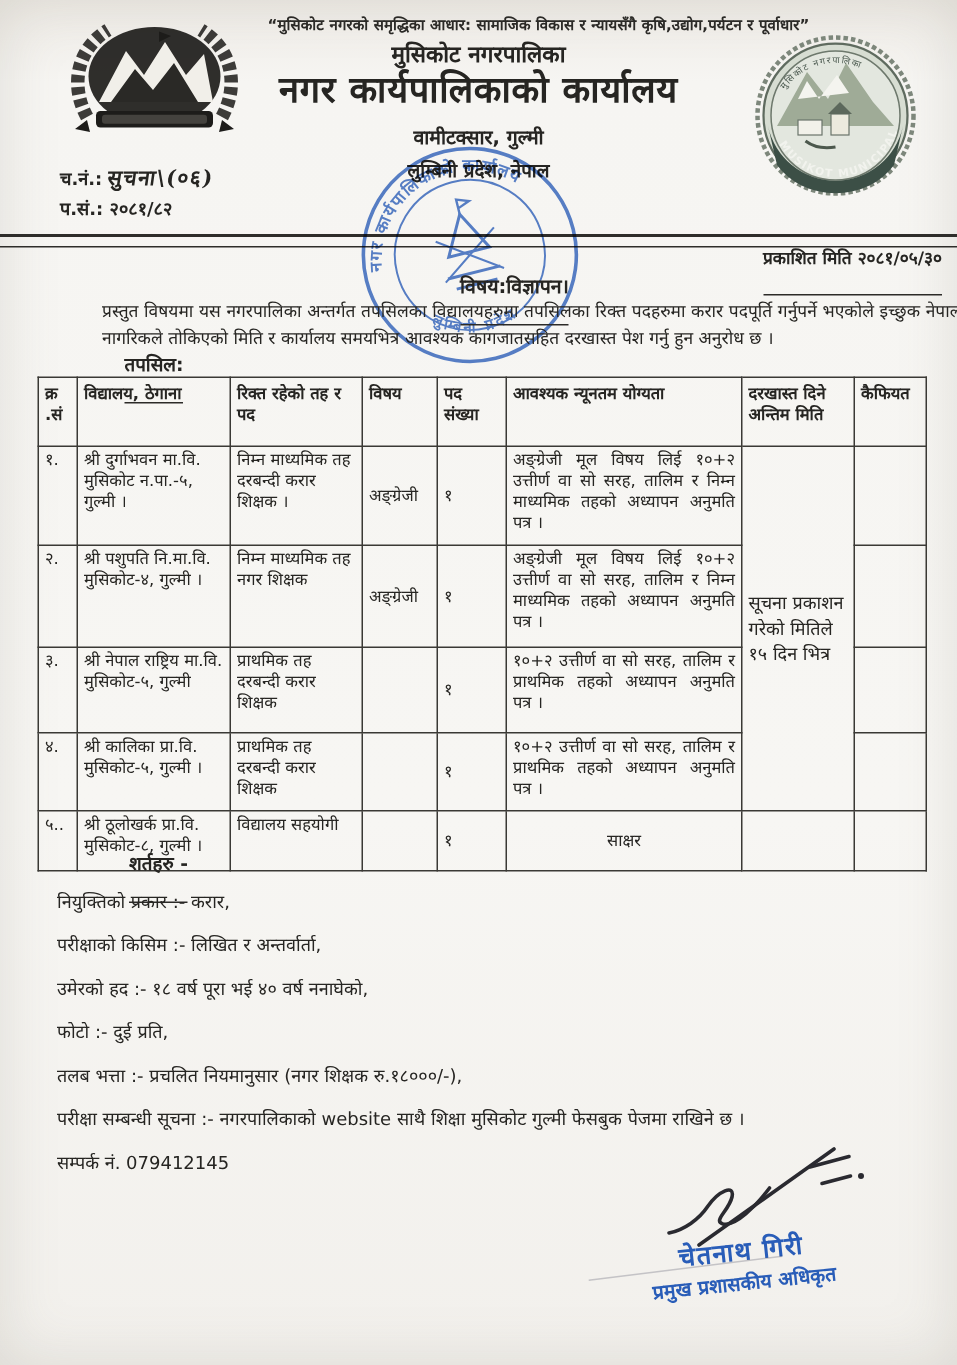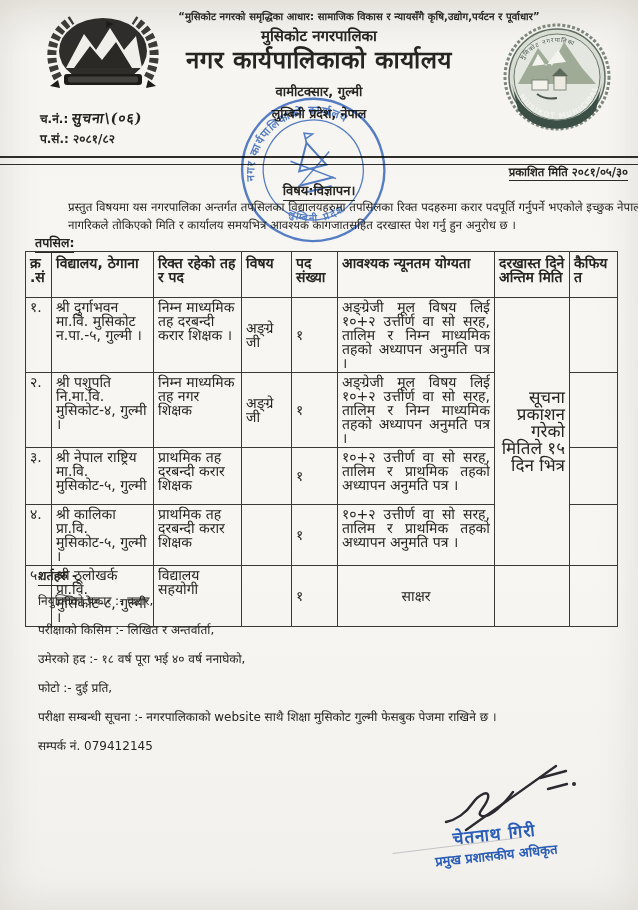--- a/index.html
+++ b/index.html
@@ -5,42 +5,42 @@
   html,body{margin:0;padding:0;}
   body{background:#888;font-family:"DejaVu Sans","Liberation Sans",sans-serif;}
   .page{
     position:relative;width:638px;height:910px;margin:0 auto;
     background:linear-gradient(180deg,#efece7 0%,#f6f5f2 6%,#f7f6f3 60%,#f2f0ec 100%);
     overflow:hidden;color:#262522;
     box-shadow:inset 0 0 40px rgba(120,115,100,.18);
   }
   .abs{position:absolute;}
   .ctr{left:0;right:0;text-align:center;}
-  .ul{text-decoration:none;border-bottom:1.4px solid #2c2b28;display:inline-block;padding-bottom:1px;}
+  .ul{text-decoration:none;border-bottom:1.4px solid #2c2b28;display:inline-block;padding-bottom:17px;margin-left:48px;}
   
   .slogan{top:9px;left:92px;right:12px;text-align:center;font-size:10px;font-weight:bold;letter-spacing:.1px;color:#2b2a27;}
   .muni{top:25px;font-size:15px;font-weight:bold;}
   .office{top:42px;font-size:24px;font-weight:bold;letter-spacing:.5px;}
   .addr{top:82px;font-size:13px;font-weight:bold;}
   .prov{top:105px;font-size:12.5px;font-weight:bold;}
   .refline{left:40px;font-size:12px;font-weight:bold;}
   .hand{font-family:"DejaVu Serif",serif;font-weight:bold;font-size:14px;transform:skewX(-8deg);display:inline-block;letter-spacing:1px;}
   .rule{top:156px;left:0;width:638px;height:6px;border-top:2.2px solid #2e2d2a;border-bottom:1.4px solid #2e2d2a;}
   .pub{top:164px;right:10px;font-size:11.5px;font-weight:bold;}
   .subject{top:181px;font-size:13px;font-weight:bold;}
   .para{top:198px;left:35px;width:576px;font-size:11.6px;line-height:18px;text-align:justify;margin-left:33px;}
   .tapasil{top:234px;left:35px;font-size:12.5px;font-weight:bold;}
   
   table.vac{position:absolute;top:251px;left:25px;width:592px;border-collapse:collapse;table-layout:fixed;}
-  table.vac th,table.vac td{border:1.3px solid #3a3935;padding:2px 4px;font-size:14px;vertical-align:top;line-height:14px;word-wrap:break-word;}
+  table.vac th,table.vac td{border:1.3px solid #3a3935;padding:2px 4px;font-size:11px;vertical-align:top;line-height:14px;word-wrap:break-word;}
   table.vac th{font-weight:bold;text-align:left;vertical-align:top;padding-top:4px;}
   table.vac td.cnum{text-align:left;vertical-align:middle;}
   table.vac td.qual{text-align:justify;}
   table.vac td.qcenter{text-align:center;vertical-align:middle;}
-  table.vac td.deadline{vertical-align:middle;font-size:17px;line-height:17px;text-align:right;}
+  table.vac td.deadline{vertical-align:middle;font-size:12px;line-height:17px;}
   tr.hrow{height:46px;} tr.r1{height:66px;} tr.r2{height:68px;} tr.r3{height:57px;} tr.r4{height:52px;} tr.r5{height:40px;}
   
   .terms-h{top:567px;left:38px;font-size:12.5px;font-weight:bold;}
   .terms{top:591px;left:38px;width:580px;}
   .terms div{height:29px;font-size:12px;line-height:20px;}
   
   .cstamp{top:90px;left:237px;width:152px;height:158px;transform:rotate(-14deg);opacity:.8;mix-blend-mode:multiply;}
   .sig{top:756px;left:432px;width:172px;height:84px;}
   .bluestamp{top:822px;left:375px;width:240px;text-align:center;transform:rotate(-6deg);color:#2b62c6;mix-blend-mode:multiply;}
   .bluestamp .nm{font-size:17px;font-weight:bold;letter-spacing:1px;}
@@ -215,20 +215,21 @@
   </table>
 
   <div class="abs terms-h">
     <span class="ul">शर्तहरु -</span>
   </div>
   <div class="abs terms">
     <div>नियुक्तिको प्रकार :- करार,</div>
     <div>परीक्षाको किसिम :- लिखित र अन्तर्वार्ता,</div>
     <div>उमेरको हद :- १८ वर्ष पूरा भई ४० वर्ष ननाघेको,</div>
     <div>फोटो :- दुई प्रति,</div>
+    <div>तलब भत्ता :- प्रचलित नियमानुसार (नगर शिक्षक रु.१८०००/-),</div>
     <div>परीक्षा सम्बन्धी सूचना :- नगरपालिकाको website साथै शिक्षा मुसिकोट गुल्मी फेसबुक पेजमा राखिने छ ।</div>
     <div>सम्पर्क नं. 079412145</div>
   </div>
 
   <svg class="abs sig" viewBox="0 0 172 84">
     <g stroke="#2a2a30" stroke-width="2.4" fill="none" stroke-linecap="round">
       <path d="M14,66 c10,-2 20,-9 26,-18 c7,-10 18,-15 16,-6 c-2,9 -13,16 -6,18 c8,2 22,-12 31,-24"></path>
       <path d="M34,74 L124,10"></path>
       <path d="M108,22 l26,-7"></path>
       <path d="M116,33 l19,-5"></path>

